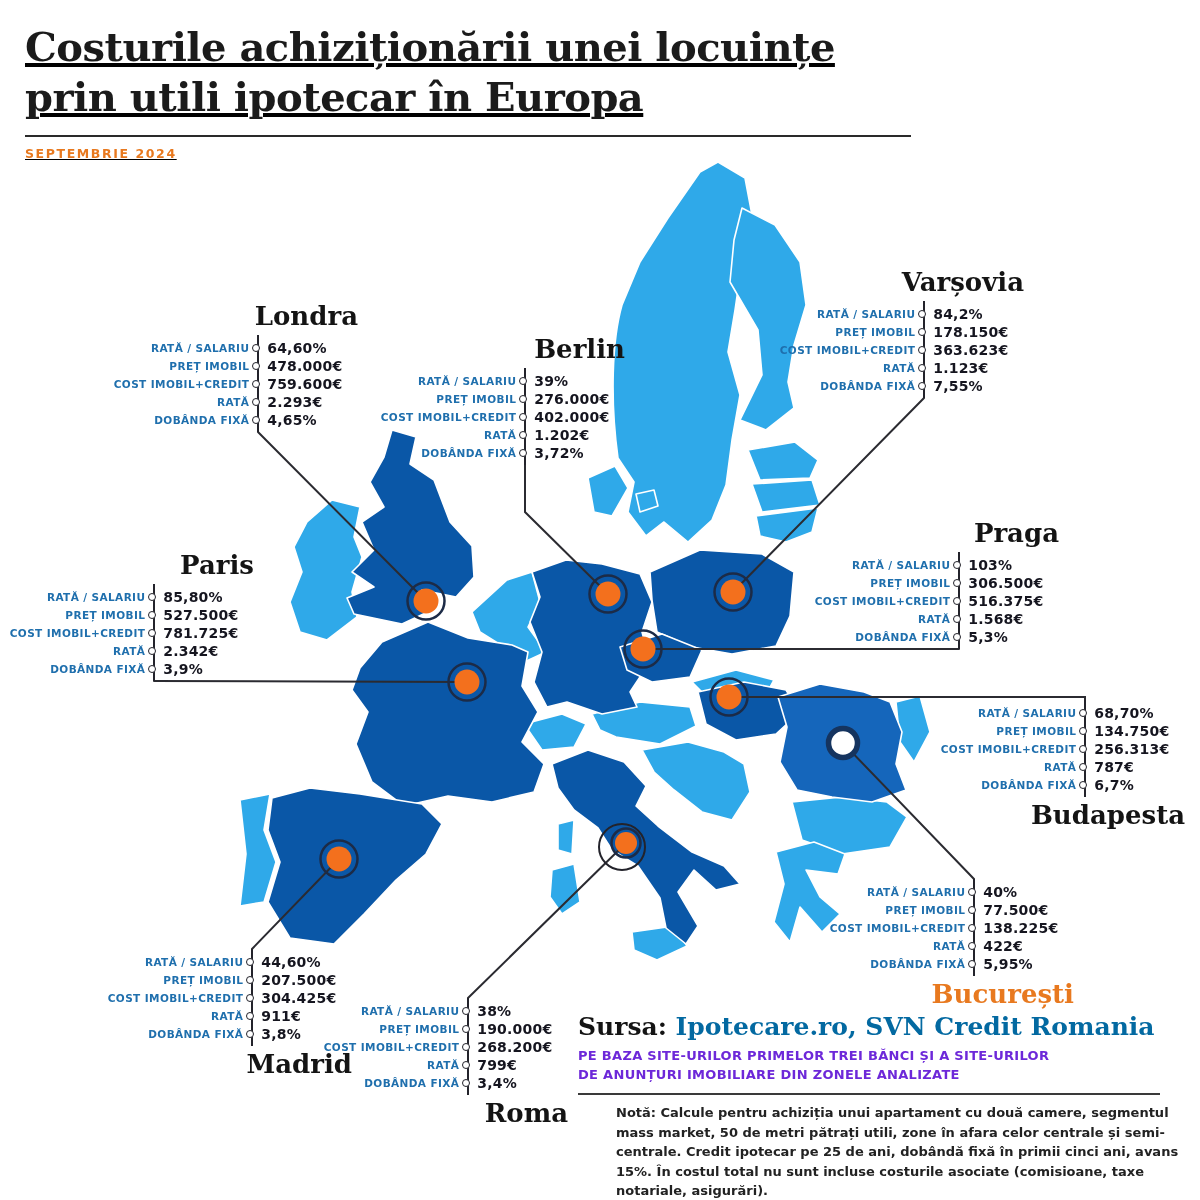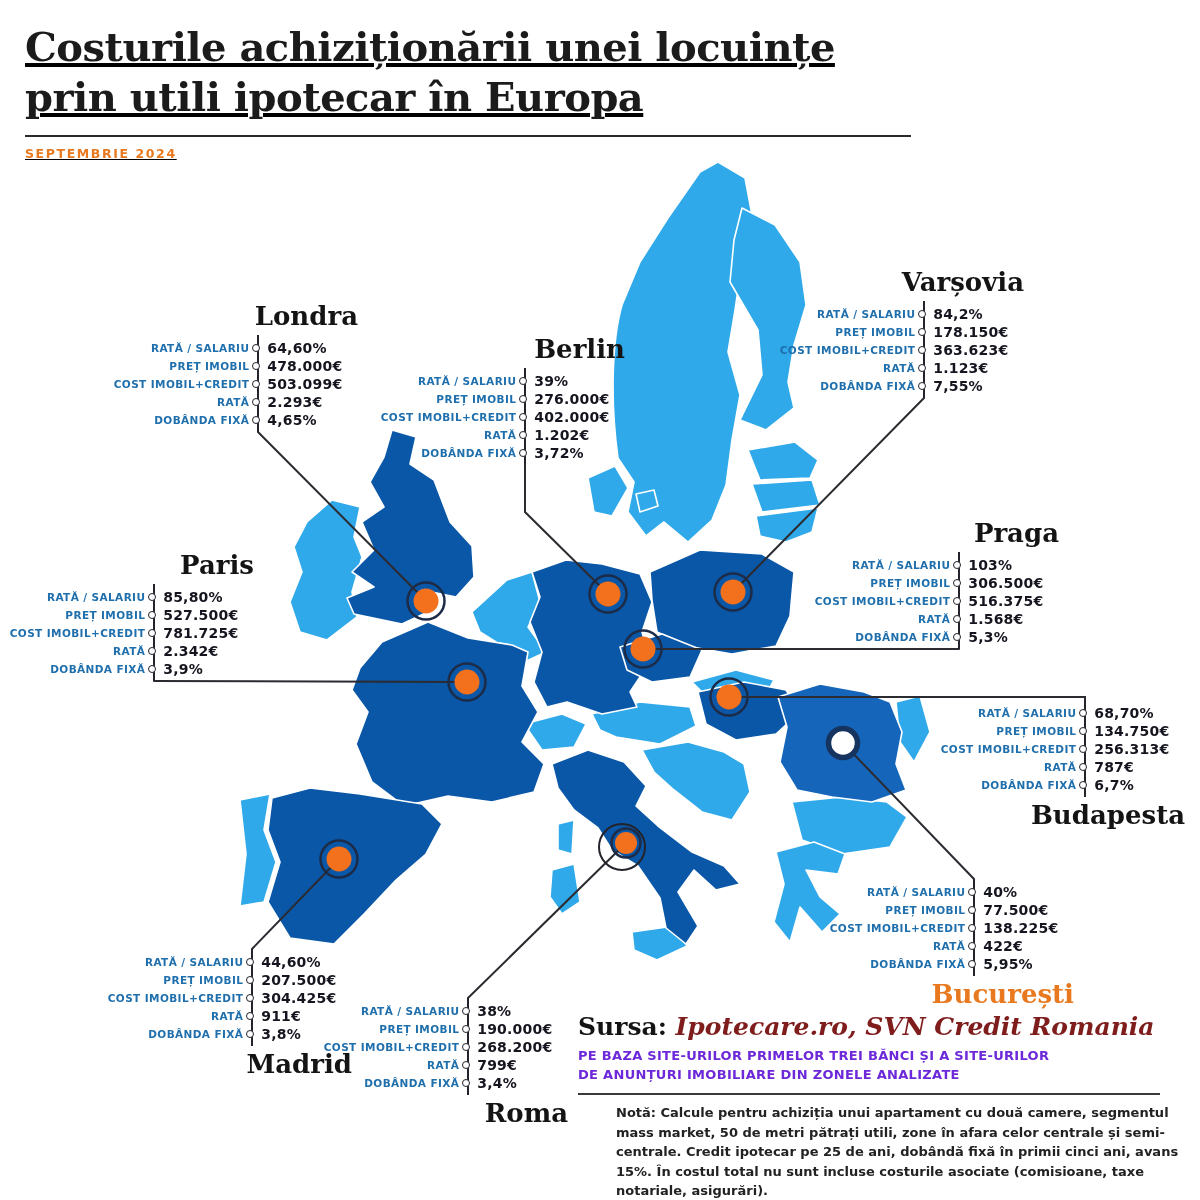--- a/index.html
+++ b/index.html
@@ -42,21 +42,21 @@
     position:absolute;left:92px;width:200px;text-align:right;
     font-family:"DejaVu Serif",serif;font-weight:700;font-size:26px;color:#141414;
     white-space:nowrap;
   }
   .city-title.above{top:-38px;}
   .city-title.below{top:96px;}
   .city-title.orange{color:#e8791f;}
   
   .src{position:absolute;left:578px;top:1012px;width:588px;z-index:2;}
   .src .line1{font-family:"DejaVu Serif",serif;font-weight:700;font-size:25px;color:#141414;white-space:nowrap;}
-  .src .line1 .orange{color:#7f1d1d;font-style:italic;}
+  .src .line1 .orange{color:#0369a1;}
   .src .desc{
     margin-top:5px;font-size:13px;font-weight:700;color:#6d28d9;
     letter-spacing:0.3px;line-height:19px;
   }
   .src .rule2{width:582px;height:2px;background:#3a3a3a;margin-top:9px;}
   .src .note{
     margin-top:8px;width:585px;font-size:13px;font-weight:600;color:#222222;
     line-height:19.5px;
     margin-left:38px;
   }
@@ -167,21 +167,21 @@
         <span class="val">64,60%</span>
       </div>
     <div class="row">
         <span class="lbl">PREȚ IMOBIL</span>
         <span class="dotc"></span>
         <span class="val">478.000€</span>
       </div>
     <div class="row">
         <span class="lbl">COST IMOBIL+CREDIT</span>
         <span class="dotc"></span>
-        <span class="val">503.099€</span>
+        <span class="val">759.600€</span>
       </div>
     <div class="row">
         <span class="lbl">RATĂ</span>
         <span class="dotc"></span>
         <span class="val">2.293€</span>
       </div>
     <div class="row">
         <span class="lbl">DOBÂNDA FIXĂ</span>
         <span class="dotc"></span>
         <span class="val">4,65%</span>

